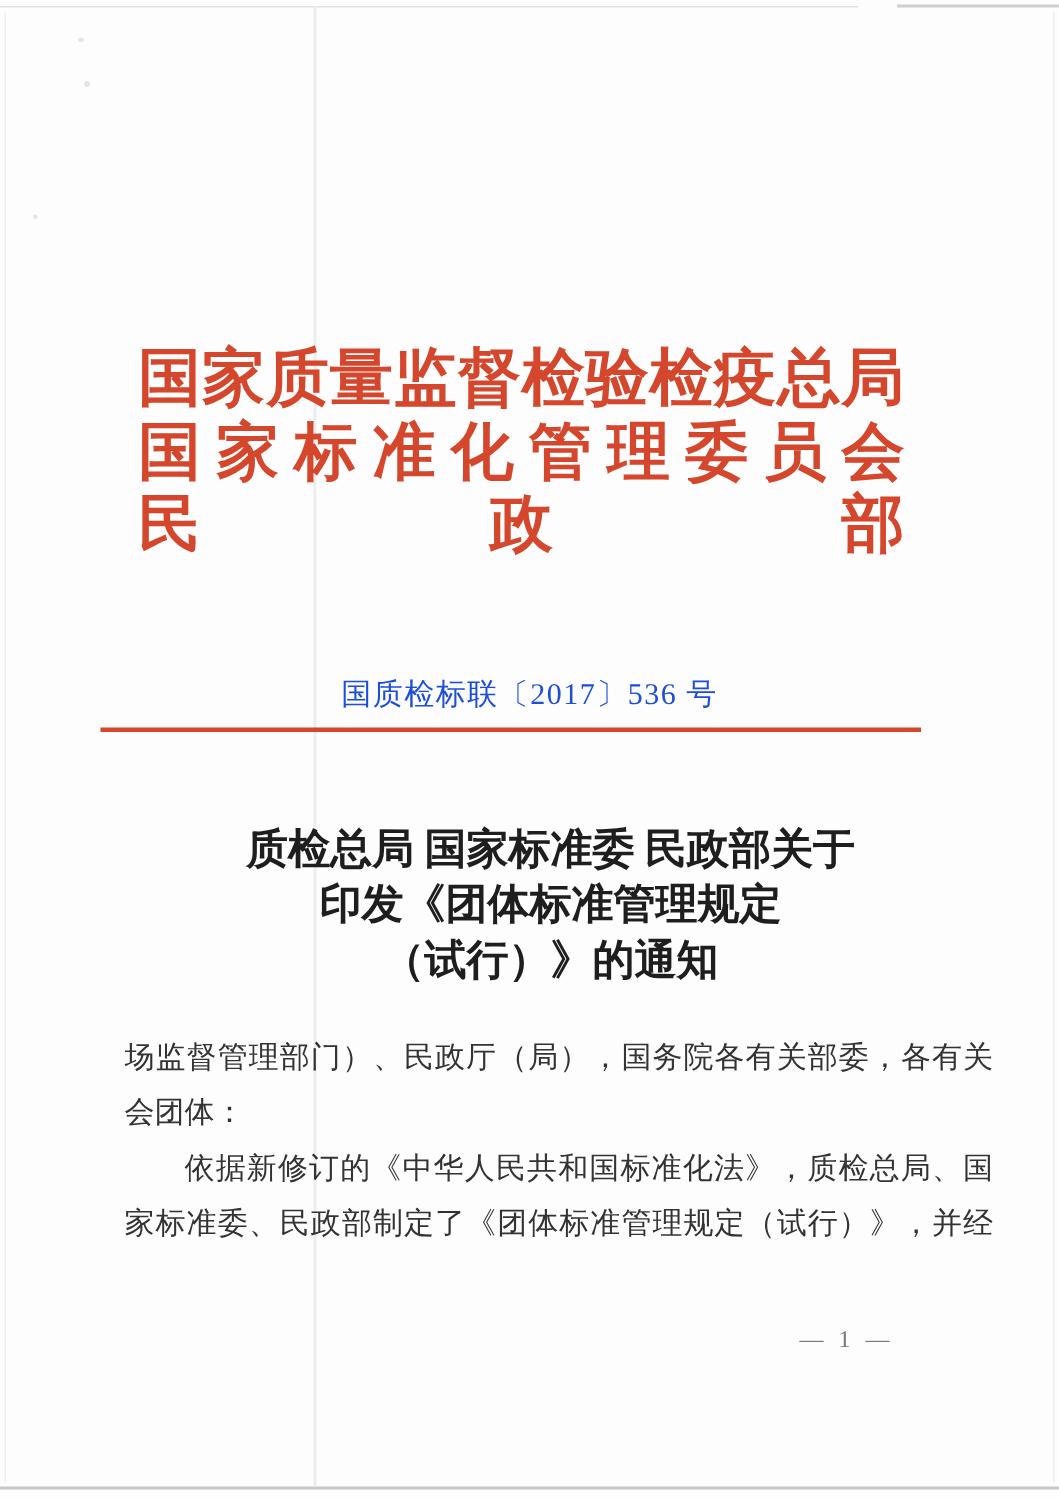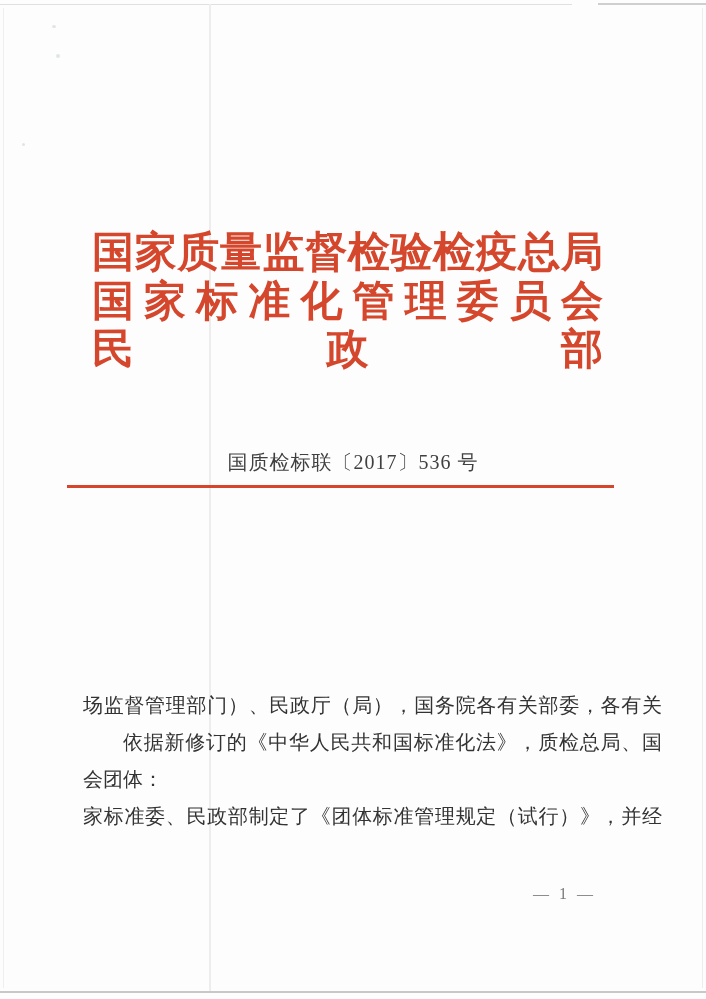--- a/index.html
+++ b/index.html
@@ -48,21 +48,21 @@
   }
 
   
   .doc-number {
     position: absolute;
     top: 449px;
     left: 0;
     width: 706px;
     text-align: center;
     font-size: 20px;
-    color: #404040;
+    color: #1d4ed8;
     letter-spacing: 1px;
   }
 
   
   .red-rule {
     position: absolute;
     top: 485px;
     left: 67px;
     width: 547px;
     height: 3px;
@@ -155,23 +155,28 @@
         <span>民</span>
         <span>政</span>
         <span>部</span>
       </div>
   </header>
 
   <div class="doc-number">国质检标联〔2017〕536 号</div>
 
   <div class="red-rule"></div>
 
+  <h1 class="title">
+    <span class="t-line">质检总局 国家标准委 民政部关于</span>
+    <span class="t-line">印发《团体标准管理规定</span>
+    <span class="t-line">（试行）》的通知</span>
+  </h1>
 
   <div class="body-text">
     <div class="b-line b-fill">场监督管理部门）、民政厅（局），国务院各有关部委，各有关社</div>
+    <div class="b-line">会团体：</div>
     <div class="b-line b-fill b-indent">依据新修订的《中华人民共和国标准化法》，质检总局、国</div>
-    <div class="b-line">会团体：</div>
     <div class="b-line b-fill">家标准委、民政部制定了《团体标准管理规定（试行）》，并经国</div>
   </div>
 
   <div class="page-number">— 1 —</div>
 
 </div>
 
 </body></html>

